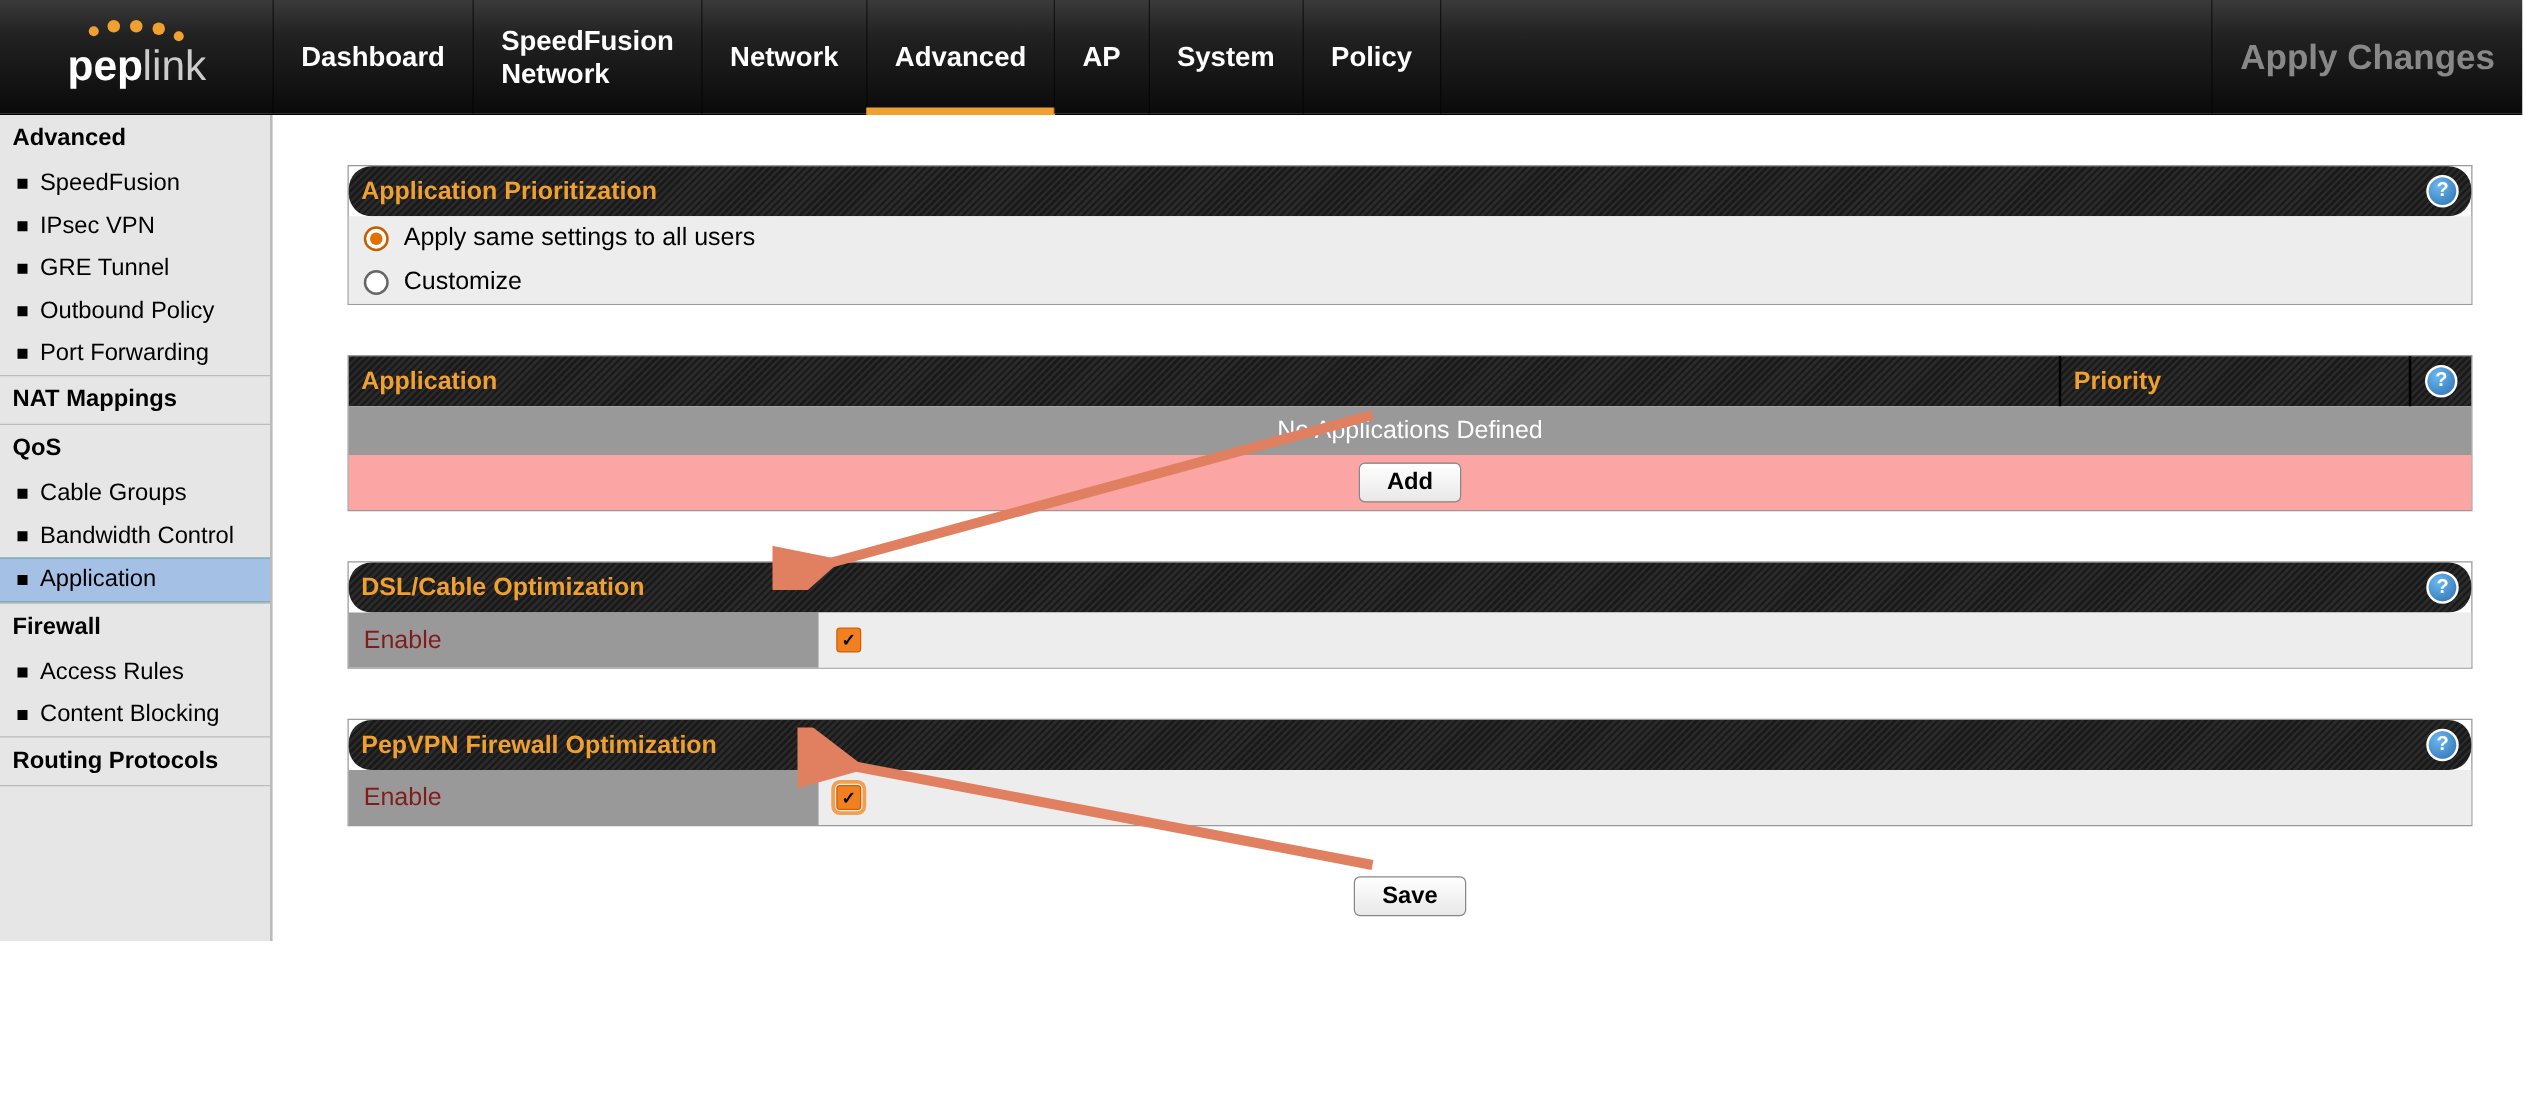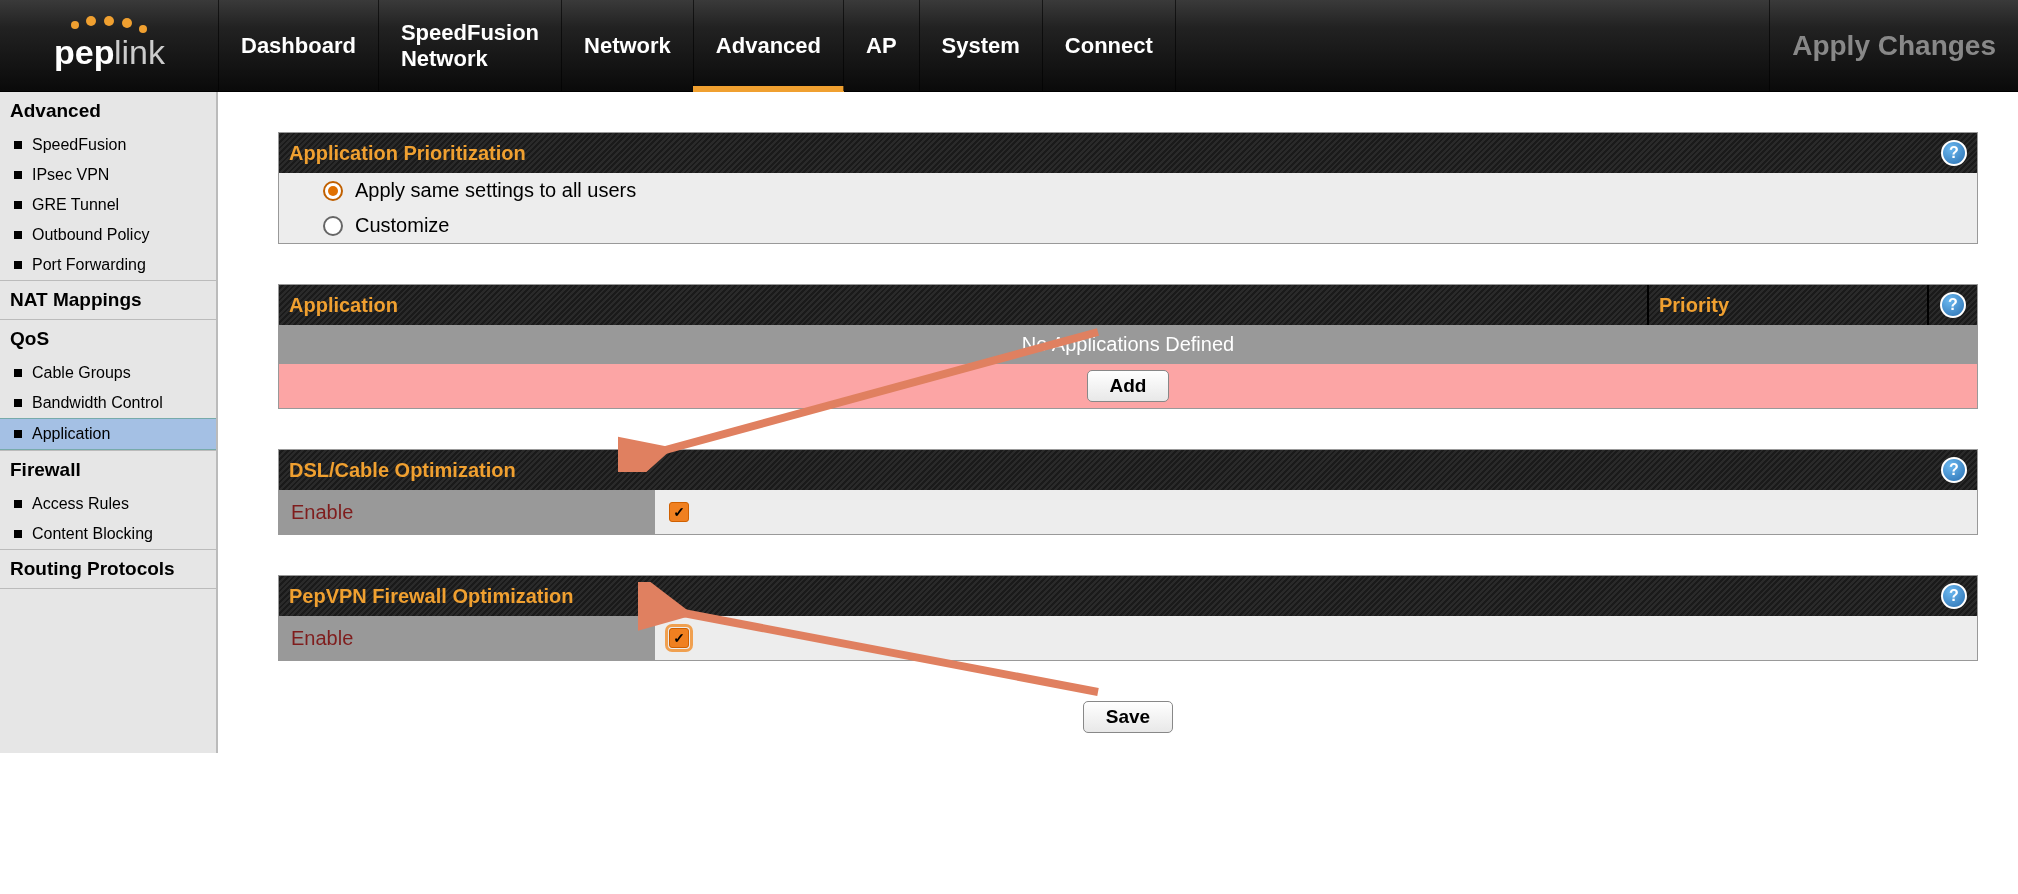--- a/index.html
+++ b/index.html
@@ -33,49 +33,49 @@
   color:#888; font-weight:bold; font-size:28px; cursor:pointer;
 }
 
 .page { display:flex; }
 
 
 .sidebar { width:218px; background:#e6e6e6; border-right:2px solid #bbb; padding-bottom:10px; position:relative; }
 .sidebar-section { border-bottom:1px solid #bbb; }
 .section-title { font-weight:bold; font-size:19px; padding:8px 10px; }
 .sidebar ul { list-style:none; }
-.sidebar li { display:flex; align-items:center; padding:6px 10px 6px 14px; cursor:pointer; font-size:16px; }
+.sidebar li { display:flex; align-items:center; padding:6px 10px 6px 14px; cursor:pointer; font-size:19px; }
 .sidebar li .bullet { width:8px; height:8px; background:#000; margin-right:10px; flex-shrink:0; }
 .sidebar li.active { background:#a4c0e4; border-top:1px solid #7aa; border-bottom:1px solid #7aa; }
 
 
 .main { flex:1; padding:40px 40px 20px 60px; position:relative; }
 
 
 .panel { border:1px solid #999; margin-bottom:40px; }
 .panel-header {
   display:flex; align-items:center; justify-content:space-between;
   background: repeating-linear-gradient(135deg, #2a2a2a 0, #2a2a2a 2px, #1a1a1a 2px, #1a1a1a 4px);
-  color:#f0a030; font-weight:bold; font-size:20px; padding:6px 10px; height:40px;
+  color:#f0a030; font-weight:bold; font-size:20px; padding:6px 10px; height:40px;border-radius:18px;
 }
 .panel-header2 {
   display:flex; align-items:stretch; height:40px;
   background: repeating-linear-gradient(135deg, #2a2a2a 0, #2a2a2a 2px, #1a1a1a 2px, #1a1a1a 4px);
   color:#f0a030; font-weight:bold; font-size:20px;
 }
 .col-app { flex:1; display:flex; align-items:center; padding:0 10px; }
 .col-priority { width:280px; border-left:2px solid #000; display:flex; align-items:center; padding:12px 10px; }
 .col-help { width:50px; border-left:2px solid #000; display:flex; align-items:center; justify-content:center; }
 .help-icon {
   width:26px; height:26px; border-radius:50%; background: radial-gradient(circle at 35% 30%, #6bb8f0, #2a6fb0);
   border:2px solid #fff; color:#fff; display:flex; align-items:center; justify-content:center;
   font-weight:bold; font-size:16px; cursor:pointer;
 }
 .panel-body { background:#ededed; }
-.radio-row { display:flex; align-items:center; padding:6px 12px; gap:12px; font-size:20px;margin-left:32px; }
+.radio-row { display:flex; align-items:center; padding:6px 12px; gap:12px; font-size:20px; }
 .radio { width:20px; height:20px; border-radius:50%; border:2px solid #666; background:#fff; display:flex; align-items:center; justify-content:center; cursor:pointer; }
 .radio.checked { border-color:#c06000; }
 .radio.checked::after { content:''; width:10px; height:10px; border-radius:50%; background:#e07000; }
 
 .table-row-none { background:#999; color:#fff; text-align:center; padding:8px; font-size:20px; }
 .table-row-add { background:#fca5a5; padding:6px; text-align:center; }
 .btn {
   display:inline-block; padding:4px 22px; font-size:19px; font-weight:bold;
   background:linear-gradient(to bottom,#fff,#e8e8e8); border:1px solid #888; border-radius:5px; cursor:pointer;
 }
@@ -107,21 +107,21 @@
       <text x="85" y="48" font-family="Arial" font-size="34" font-weight="normal" fill="#ccc">link</text>
     </svg>
   </div>
   <div class="nav-items" id="nav-items">
       <div class="nav-item">Dashboard</div>
       <div class="nav-item">SpeedFusion Network</div>
       <div class="nav-item">Network</div>
       <div class="nav-item active">Advanced</div>
       <div class="nav-item">AP</div>
       <div class="nav-item">System</div>
-      <div class="nav-item">Connect</div>
+      <div class="nav-item">Policy</div>
     </div>
   <div class="nav-spacer"></div>
   <div class="apply-changes">Apply Changes</div>
 </div>
 
 <div class="page">
   <div class="sidebar" id="sidebar">
       <div class="sidebar-section">
         <div class="section-title">Advanced</div>
         <ul>

